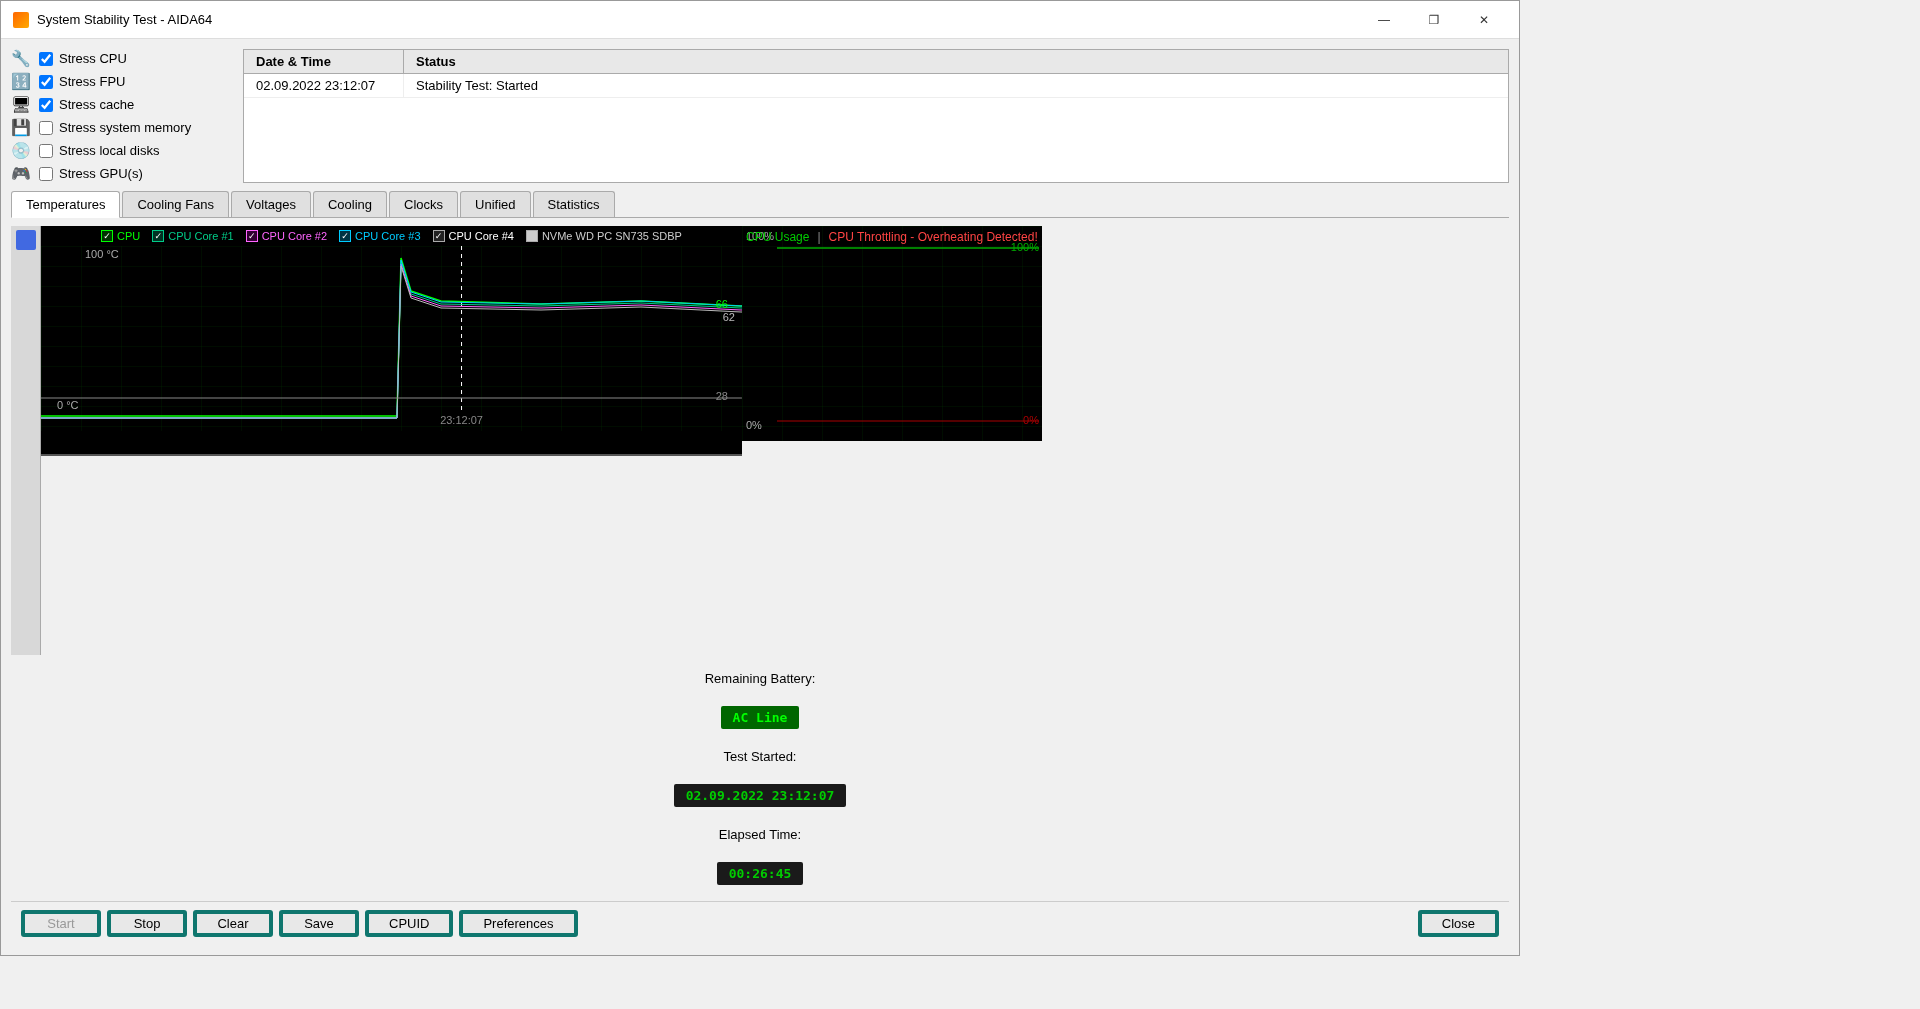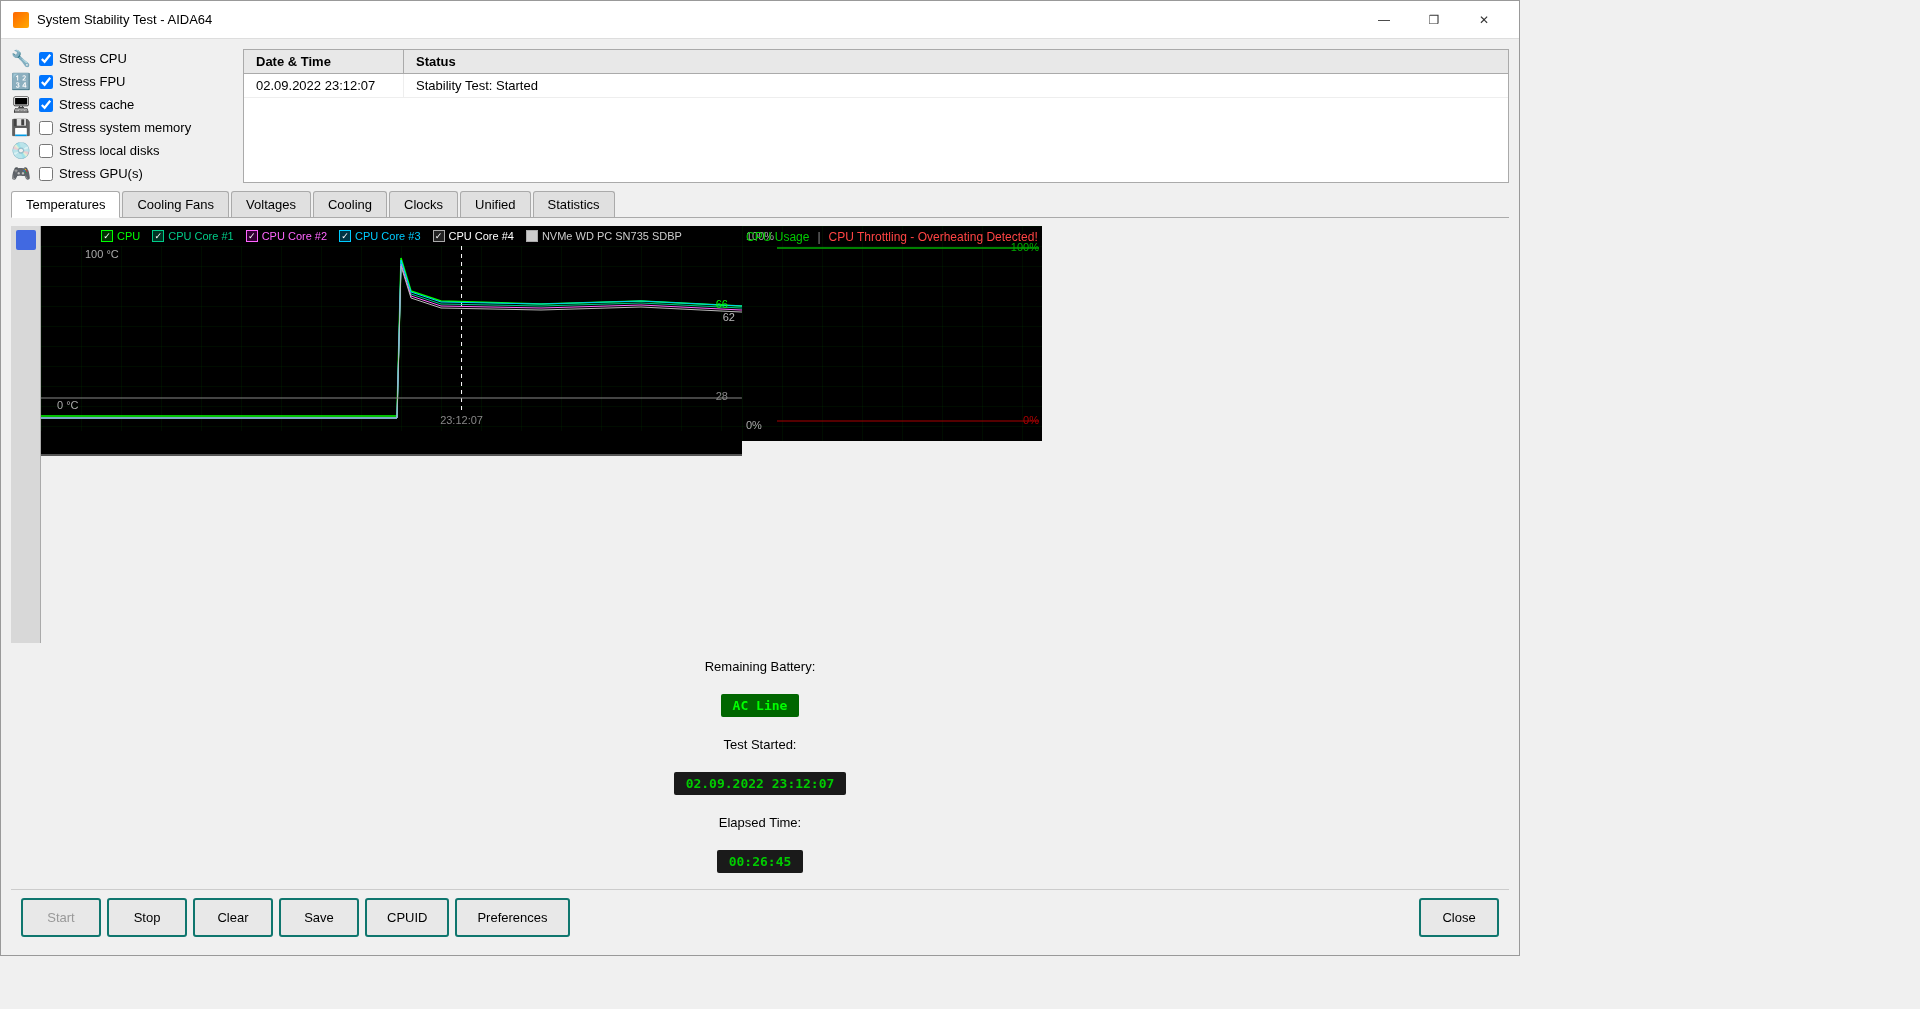--- a/index.html
+++ b/index.html
@@ -218,23 +218,23 @@
 
     .bottom-buttons {
       display: flex;
       align-items: center;
       gap: 6px;
       padding: 8px 10px;
       background: #f0f0f0;
       border-top: 1px solid #ccc;
     }
     .btn {
-      padding: 10px 20px;
-      font-size: 13px;
-      border: 2px solid #0f766e;
+      padding: 2px 20px;
+      font-size: 13px;
+      border: 4px solid #0f766e;
       background: #e8e8e8;
       cursor: pointer;
       border-radius: 3px;
       min-width: 80px;
     }
     .btn:disabled { color: #999; cursor: default; }
     .btn.close-btn {
       margin-left: auto;
     }
 

